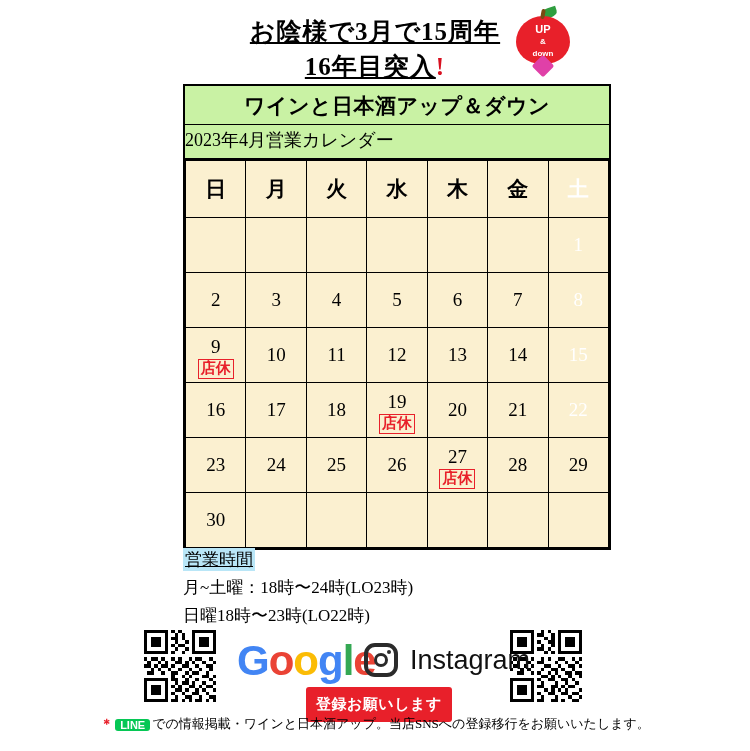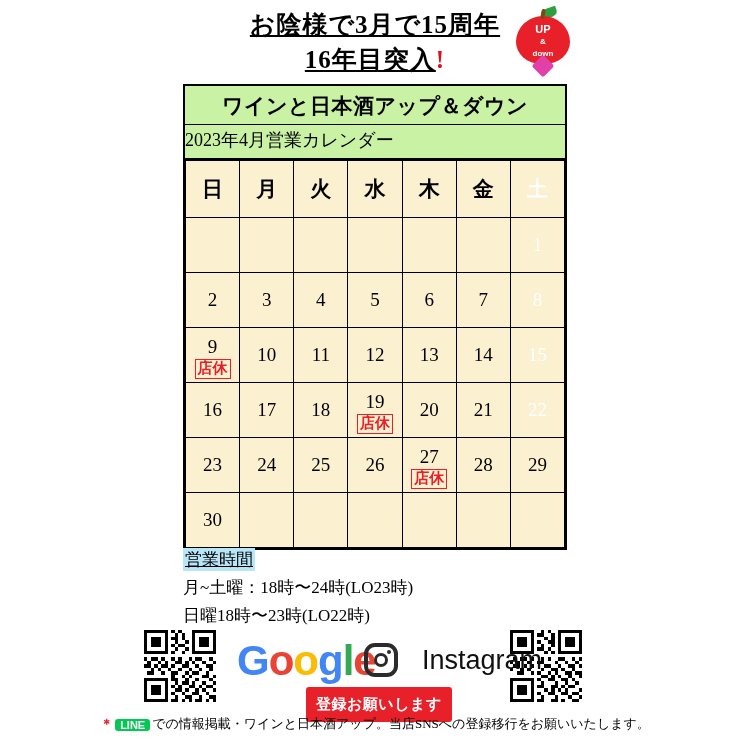--- a/index.html
+++ b/index.html
@@ -12,21 +12,21 @@
     background: #ffffff;
     font-family: "Liberation Serif", serif;
     color: #000000;
     overflow: hidden;
     position: relative;
   }
 
   
   .header {
     text-align: center;
-    padding-top: 7px;
+    padding-top: 14px;
     position: relative;
   }
   .header-line {
     font-size: 25px;
     font-weight: bold;
     letter-spacing: 1px;
     text-decoration: underline;
     display: inline-block;
     line-height: 1.45;
   }
@@ -109,21 +109,21 @@
     background: #e040a8;
     transform: rotate(45deg);
     border-radius: 2px;
   }
 
   
   .cal-wrap {
     position: absolute;
     left: 183px;
     top: 84px;
-    width: 384px;
+    width: 428px;
     border: 2px solid #000;
     box-sizing: border-box;
     background: #fff;
   }
   .cal-title {
     background: #c9f2a4;
     text-align: center;
     font-size: 21px;
     font-weight: bold;
     letter-spacing: 0.5px;
@@ -278,21 +278,21 @@
     right: 3px;
     top: 3px;
     width: 4px;
     height: 4px;
     background: #2b2b2b;
     border-radius: 50%;
   }
   .insta-text {
     font-family: "Liberation Sans", sans-serif;
     font-size: 27px;
-    margin-left: 24px;
+    margin-left: 12px;
     color: #111;
   }
 
   .register-badge {
     position: absolute;
     left: 306px;
     top: 687px;
     background: #e8202a;
     color: #ffffff;
     font-size: 15px;

